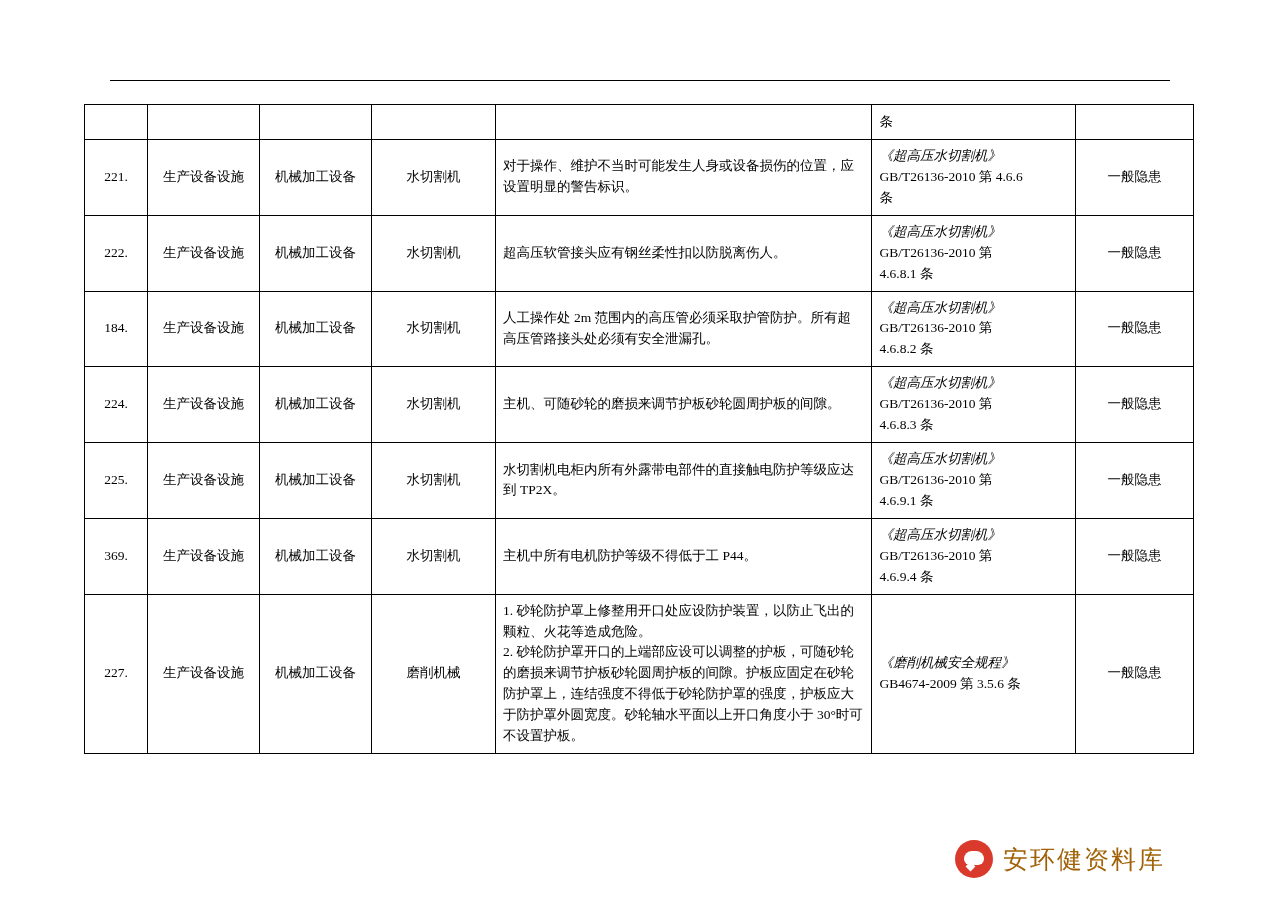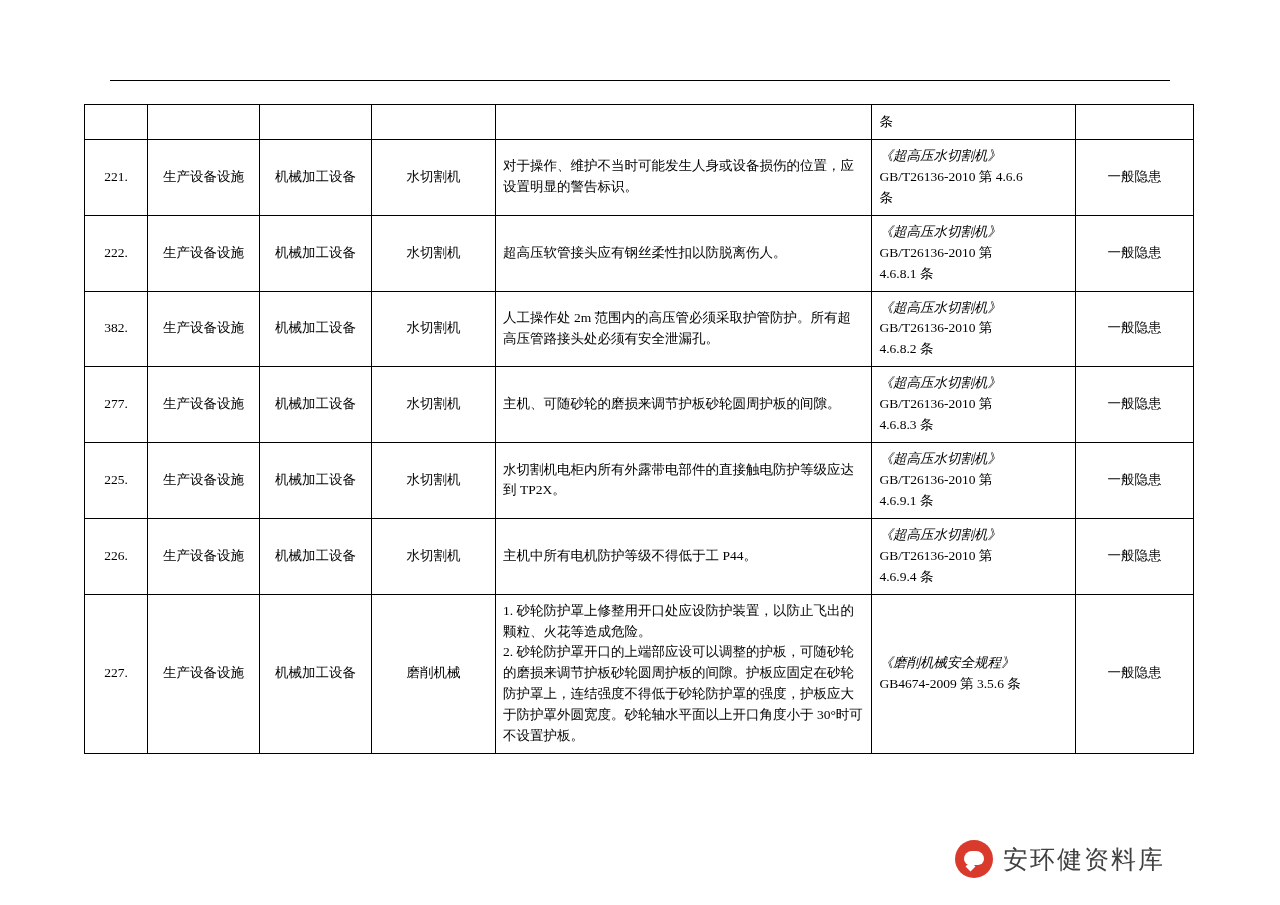--- a/index.html
+++ b/index.html
@@ -115,21 +115,21 @@
     left: 12px;
     top: 23px;
     width: 7px;
     height: 7px;
     background: #ffffff;
     transform: rotate(45deg);
   }
   .wm-text {
     font-size: 25px;
     letter-spacing: 2px;
-    color: #404040;
+    color: #a16207;
     font-family: "DejaVu Sans", "Liberation Sans", sans-serif;
     white-space: nowrap;
   }
 </style>
 </head>
 <body>
 
 <div class="page">
 
   <div class="top-rule"></div>
@@ -182,37 +182,37 @@
             </td>
           <td class="std">
             <span class="std-line italic-title">《超高压水切割机》</span>
             <span class="std-line">GB/T26136-2010 第</span>
             <span class="std-line">4.6.8.1 条</span>
           </td>
           <td class="level">一般隐患</td>
         </tr>
 
         <tr>
-          <td class="num">382.</td>
+          <td class="num">184.</td>
           <td class="cat">生产设备设施</td>
           <td class="sub">机械加工设备</td>
           <td class="equip">水切割机</td>
           <td class="desc">
               <span class="desc-line">人工操作处 2m 范围内的高压管必须采取护管防护。所有超高压管路接头处必须有安全泄漏孔。</span>
             </td>
           <td class="std">
             <span class="std-line italic-title">《超高压水切割机》</span>
             <span class="std-line">GB/T26136-2010 第</span>
             <span class="std-line">4.6.8.2 条</span>
           </td>
           <td class="level">一般隐患</td>
         </tr>
 
         <tr>
-          <td class="num">277.</td>
+          <td class="num">224.</td>
           <td class="cat">生产设备设施</td>
           <td class="sub">机械加工设备</td>
           <td class="equip">水切割机</td>
           <td class="desc">
               <span class="desc-line">主机、可随砂轮的磨损来调节护板砂轮圆周护板的间隙。</span>
             </td>
           <td class="std">
             <span class="std-line italic-title">《超高压水切割机》</span>
             <span class="std-line">GB/T26136-2010 第</span>
             <span class="std-line">4.6.8.3 条</span>
@@ -230,21 +230,21 @@
             </td>
           <td class="std">
             <span class="std-line italic-title">《超高压水切割机》</span>
             <span class="std-line">GB/T26136-2010 第</span>
             <span class="std-line">4.6.9.1 条</span>
           </td>
           <td class="level">一般隐患</td>
         </tr>
 
         <tr>
-          <td class="num">226.</td>
+          <td class="num">369.</td>
           <td class="cat">生产设备设施</td>
           <td class="sub">机械加工设备</td>
           <td class="equip">水切割机</td>
           <td class="desc">
               <span class="desc-line">主机中所有电机防护等级不得低于工 P44。</span>
             </td>
           <td class="std">
             <span class="std-line italic-title">《超高压水切割机》</span>
             <span class="std-line">GB/T26136-2010 第</span>
             <span class="std-line">4.6.9.4 条</span>

